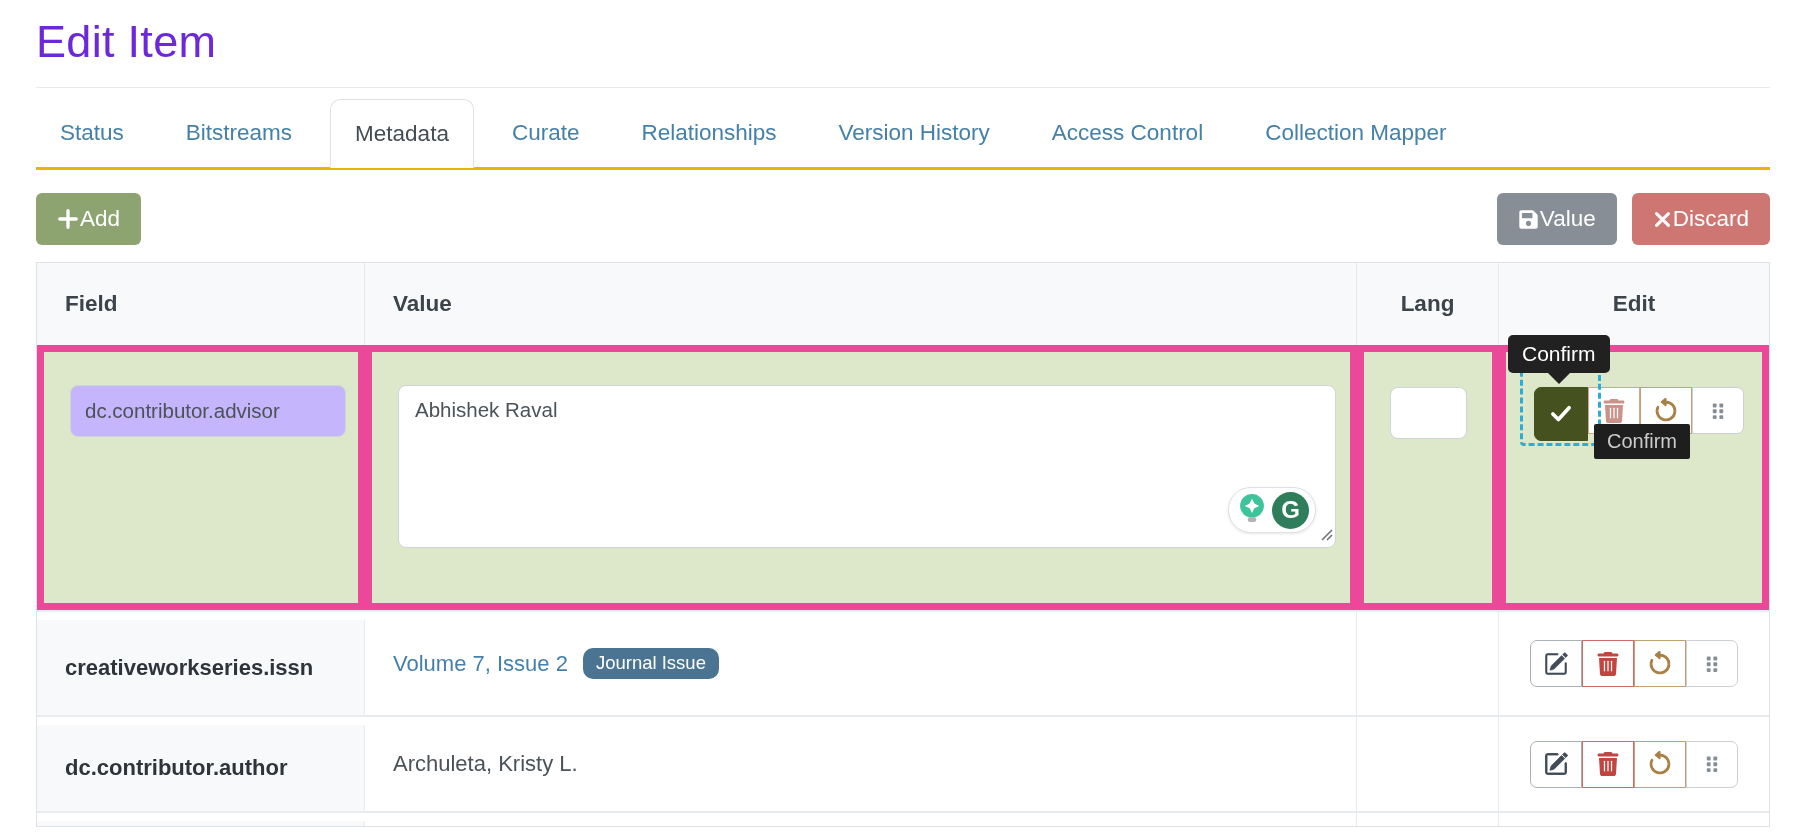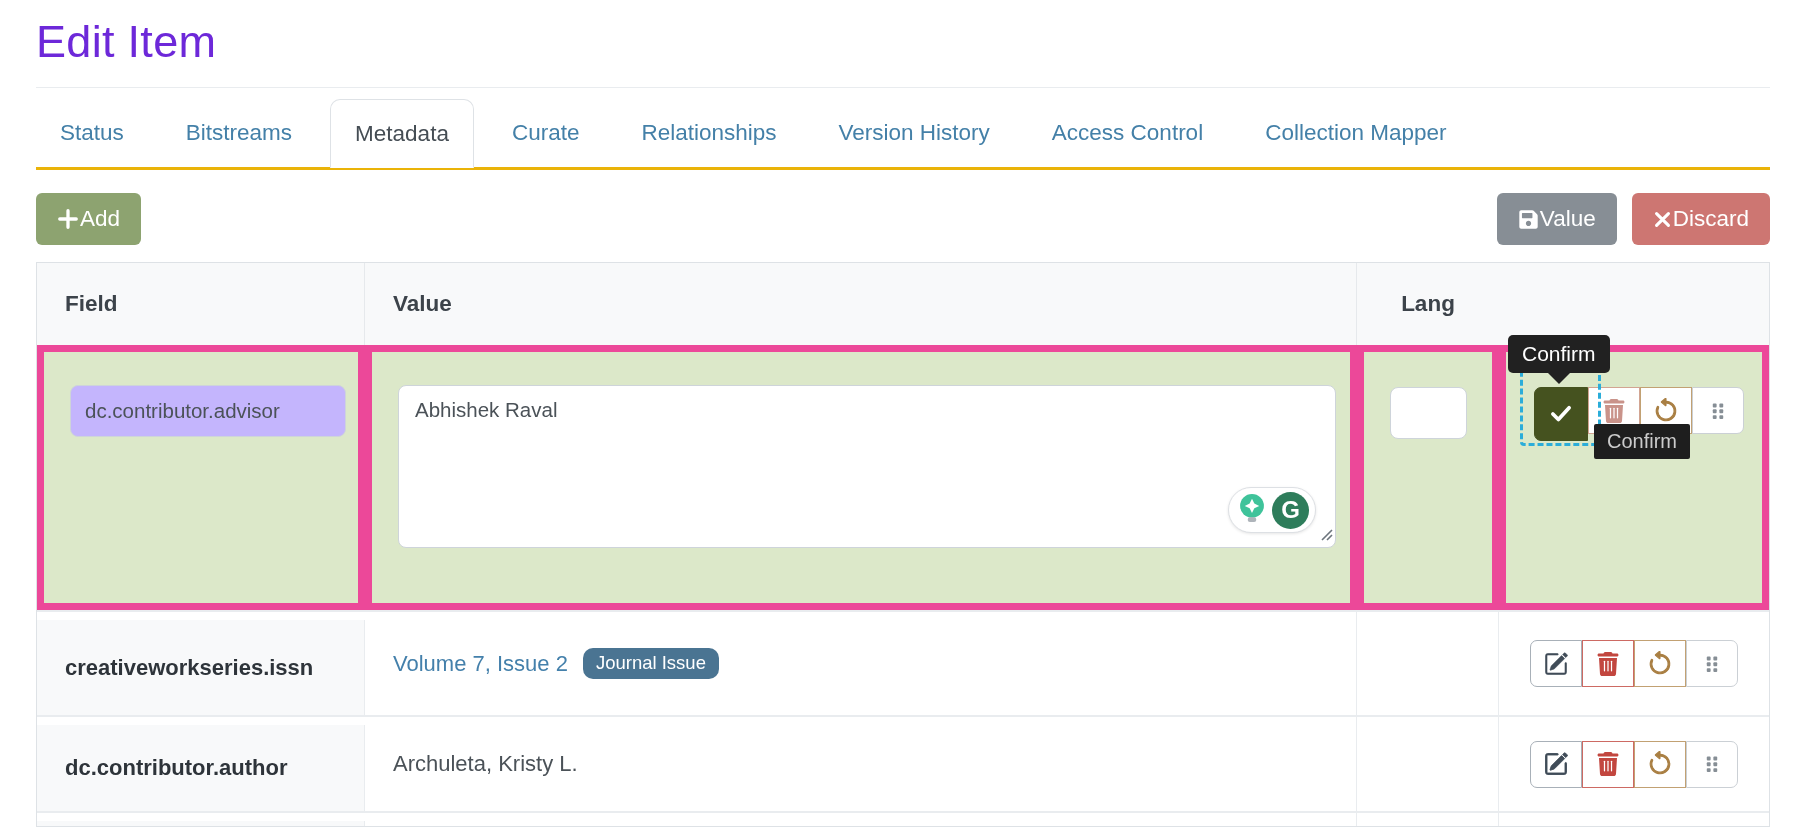--- a/index.html
+++ b/index.html
@@ -143,20 +143,21 @@
       </button>
     </div>
   </div>
 
   <div class="meta-table">
 
     <div class="t-row t-head">
       <div class="th">Field</div>
       <div class="th">Value</div>
       <div class="th center">Lang</div>
+      <div class="th center">Edit</div>
     </div>
 
     <div class="t-row row-edit">
       <div class="cell-g">
         <input class="field-input" type="text" value="dc.contributor.advisor" style="">
       </div>
       <div class="cell-g">
         <div class="value-wrap">
           <textarea class="value-textarea" style="">Abhishek Raval</textarea>
           <div class="gram-pill">

